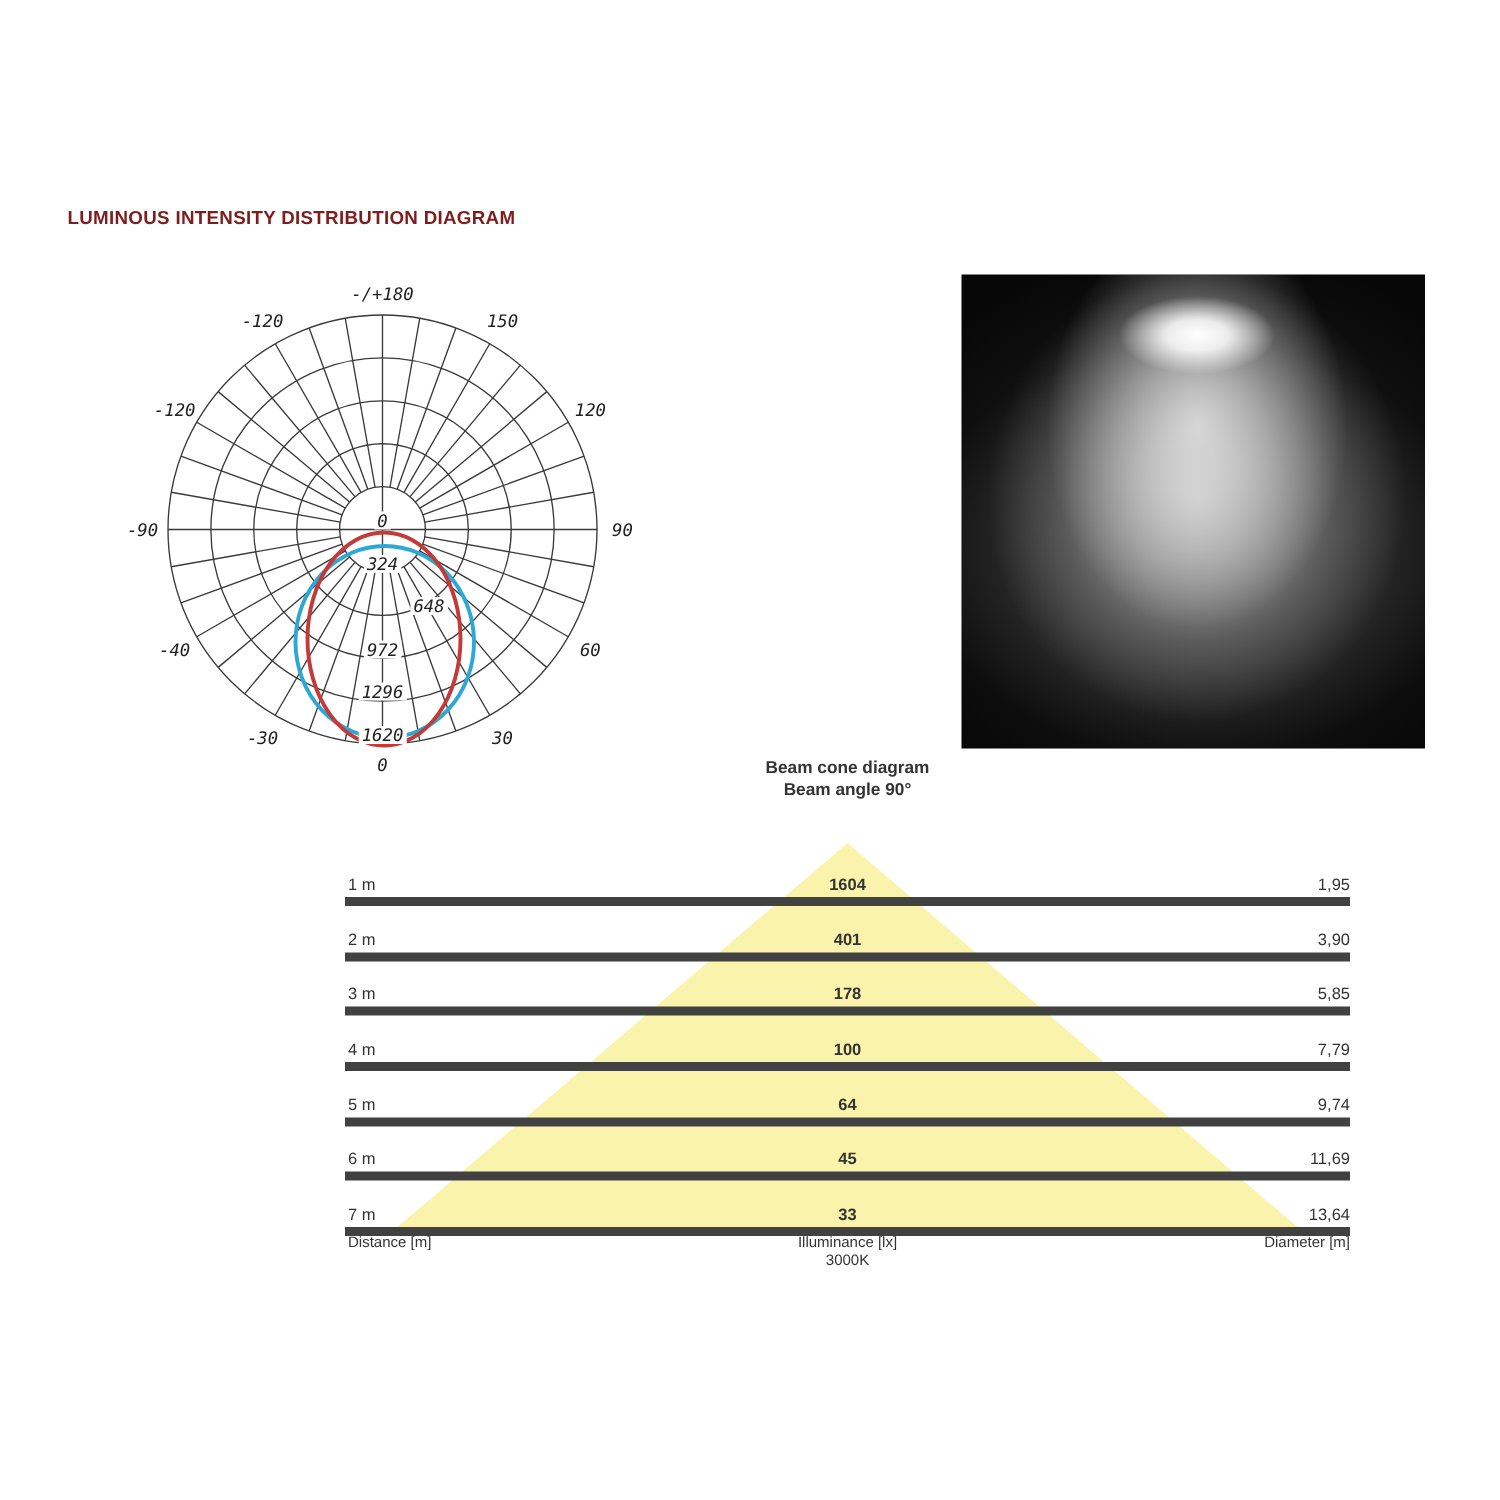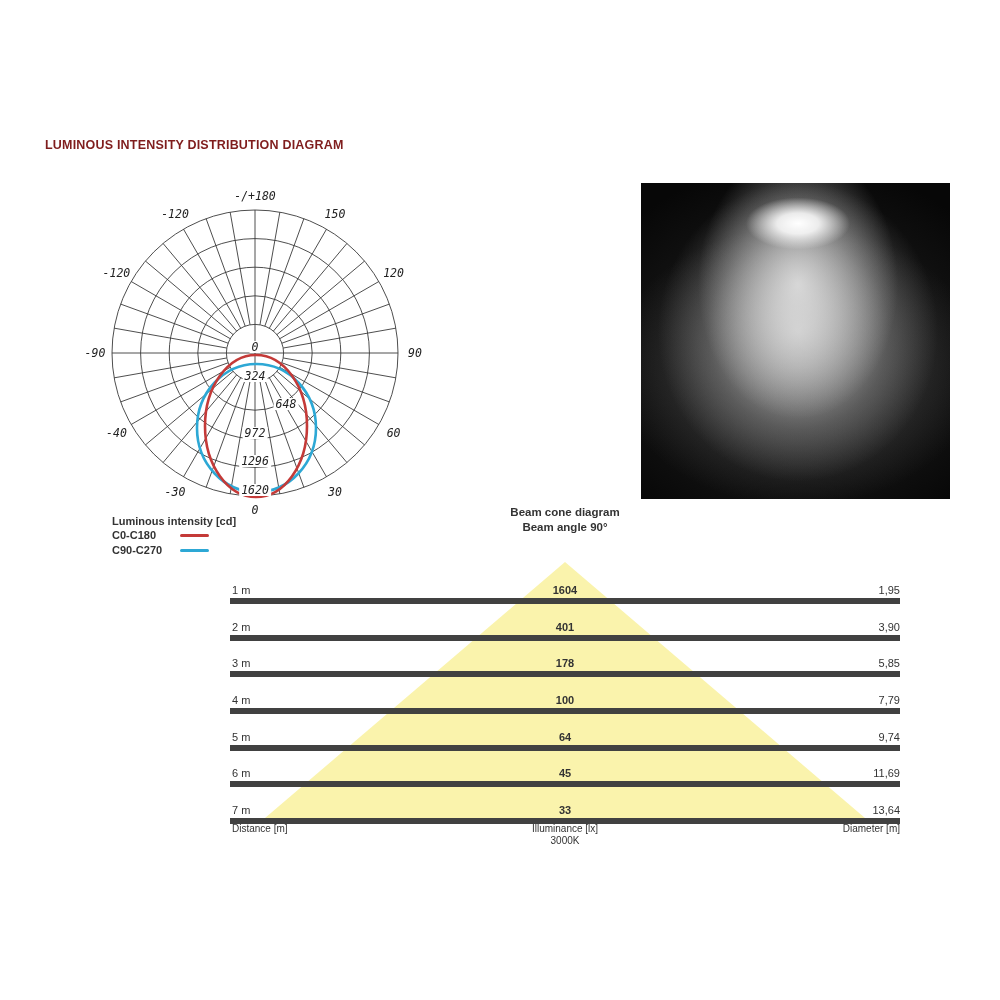--- a/index.html
+++ b/index.html
@@ -113,31 +113,20 @@
       <div class="plabel" style="left: 253px; top: 303.564px;">30</div>
       <div class="plabel" style="left: 173px; top: 322px;">0</div>
       <div class="plabel rlabel" style="left: 173px; top: 159px;">0</div>
       <div class="plabel rlabel" style="left: 173px; top: 187.6px;">324</div>
       <div class="plabel rlabel" style="left: 173px; top: 216.2px; margin-left: 31px;">648</div>
       <div class="plabel rlabel" style="left: 173px; top: 244.8px;">972</div>
       <div class="plabel rlabel" style="left: 173px; top: 273.4px;">1296</div>
       <div class="plabel rlabel" style="left: 173px; top: 302px;">1620</div>
     </div>
 
-  <div id="legend">
-    <div class="lt">Luminous intensity [cd]</div>
-    <div class="legend-row">
-      <span>C0-C180</span>
-      <span class="swatch" style="background: rgb(196, 58, 56);"></span>
-    </div>
-    <div class="legend-row">
-      <span>C90-C270</span>
-      <span class="swatch" style="background: rgb(45, 168, 213);"></span>
-    </div>
-  </div>
 
   <div id="photo"></div>
 
   <div id="cone-heading">
     <div>Beam cone diagram</div>
     <div>Beam angle 90°</div>
   </div>
 
   <div id="beam-table">
     <svg id="cone-svg" width="670" height="264">

